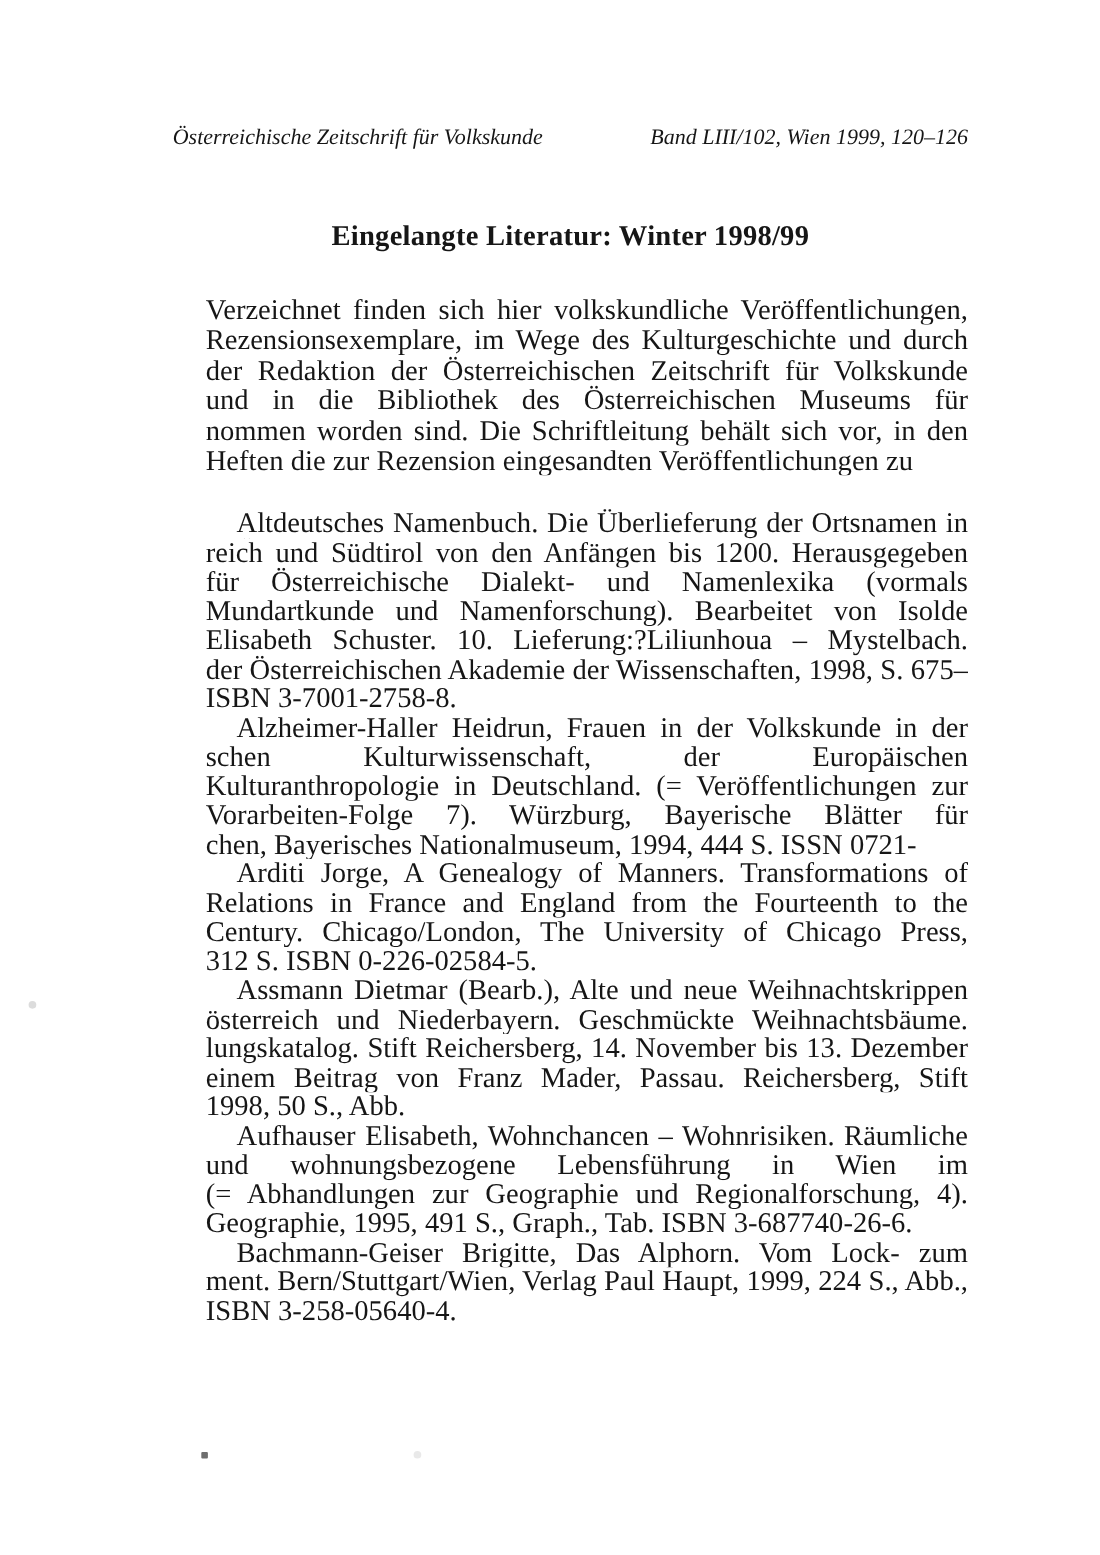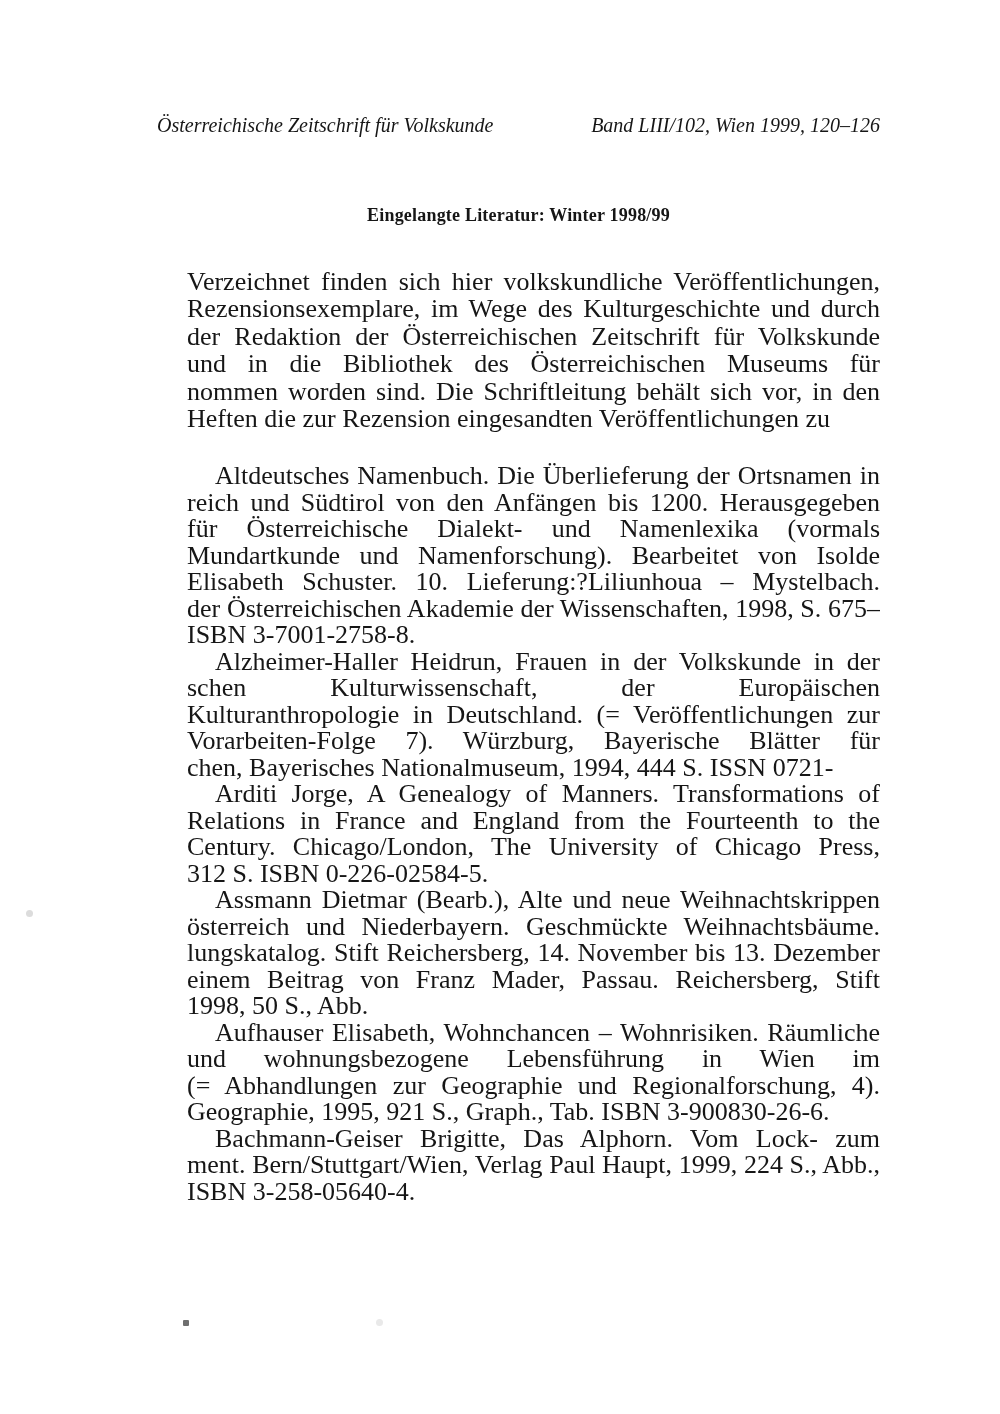--- a/index.html
+++ b/index.html
@@ -21,21 +21,21 @@
     align-items: baseline;
     font-style: italic;
     font-size: 20px;
     line-height: 27px;
     white-space: nowrap;
   }
 
   .title {
     margin: 60px 0 0 0;
     text-align: center;
-    font-size: 18px;
+    font-size: 26px;
     font-weight: bold;
     line-height: 32px;
     letter-spacing: 0.2px;
   }
 
   .intro { margin-top: 37px; }
   .intro .line { height: 27.4px; line-height: 27.4px; }
 
   .entries { margin-top: 31px; }
   .entry .line { height: 26.5px; line-height: 26.5px; }
@@ -106,21 +106,21 @@
           <div class="line first j"><span class="lead">Assmann Dietmar (Bearb.),</span> Alte und neue Weihnachtskrippen in Ober-</div>
           <div class="line j">österreich und Niederbayern. Geschmückte Weihnachtsbäume. Ausstel-</div>
           <div class="line j">lungskatalog. Stift Reichersberg, 14. November bis 13. Dezember 1998. Mit</div>
           <div class="line j">einem Beitrag von Franz Mader, Passau. Reichersberg, Stift Reichersberg,</div>
           <div class="line last">1998, 50 S., Abb.</div>
         </div>
         <div class="entry">
           <div class="line first j"><span class="lead">Aufhauser Elisabeth,</span> Wohnchancen – Wohnrisiken. Räumliche Mobilität</div>
           <div class="line j">und wohnungsbezogene Lebensführung in Wien im gesellschaftlichen Wandel.</div>
           <div class="line j">(= Abhandlungen zur Geographie und Regionalforschung, 4). Wien, Institut für</div>
-          <div class="line last">Geographie, 1995, 921 S., Graph., Tab. ISBN 3-900830-26-6.</div>
+          <div class="line last">Geographie, 1995, 491 S., Graph., Tab. ISBN 3-687740-26-6.</div>
         </div>
         <div class="entry">
           <div class="line first j"><span class="lead">Bachmann-Geiser Brigitte,</span> Das Alphorn. Vom Lock- zum Rockinstru-</div>
           <div class="line j">ment. Bern/Stuttgart/Wien, Verlag Paul Haupt, 1999, 224 S., Abb., Noten.</div>
           <div class="line last">ISBN 3-258-05640-4.</div>
         </div>
       </div>
 
   </div>
 

